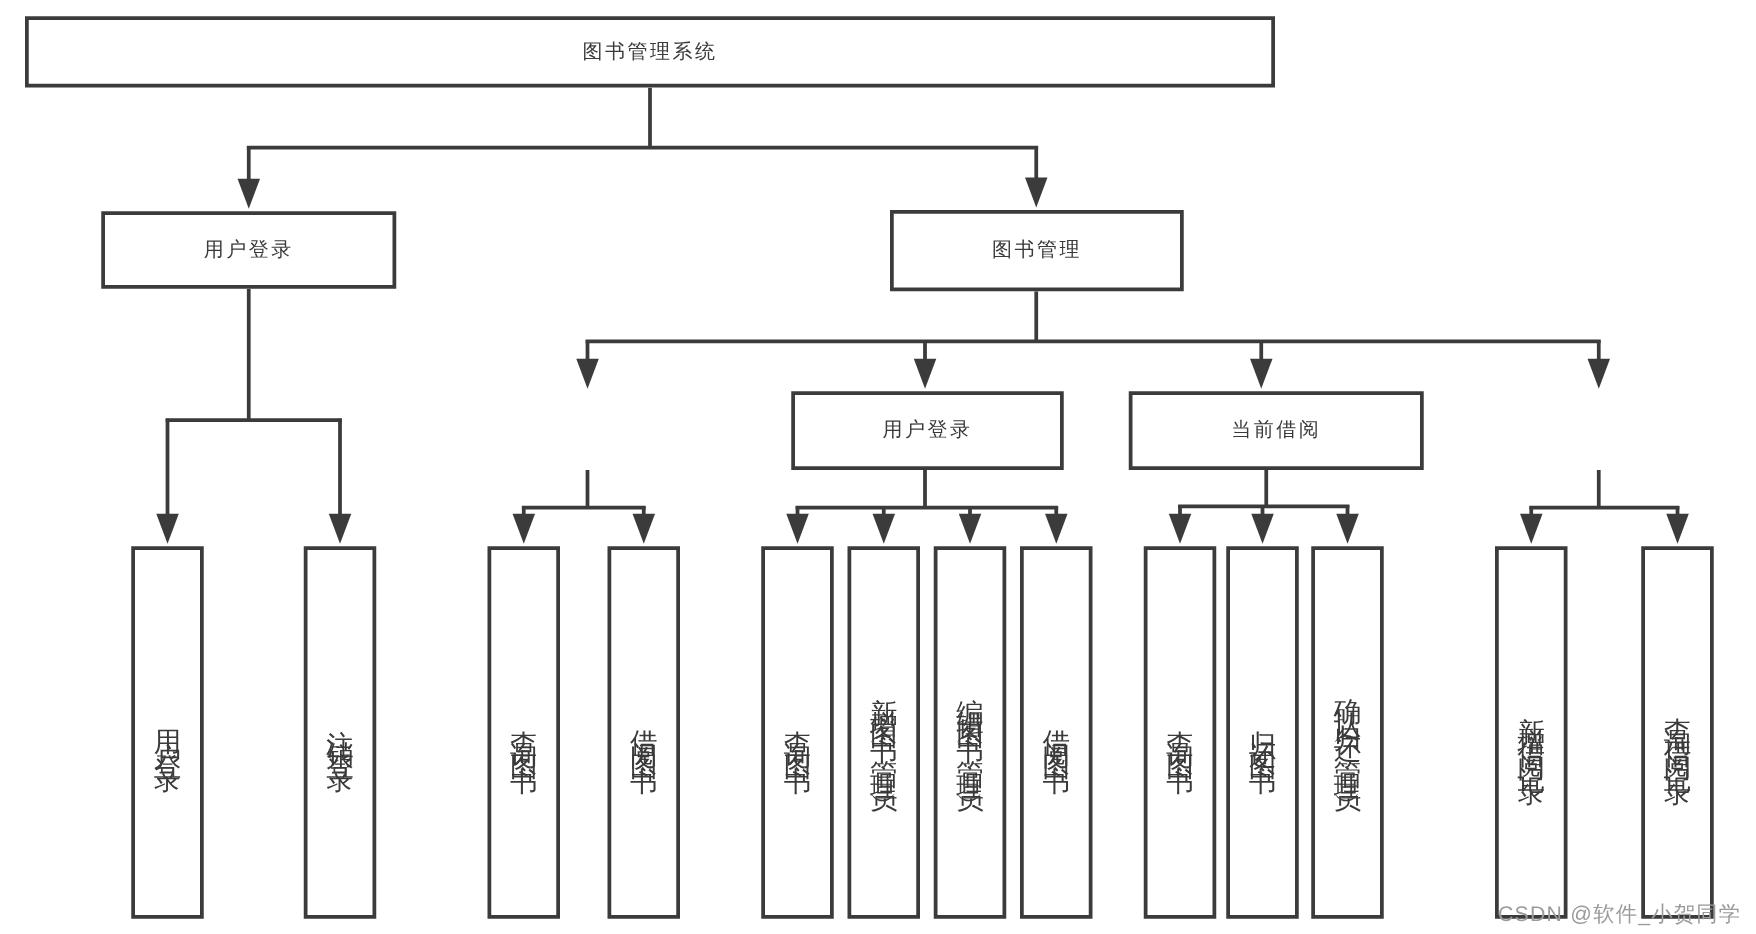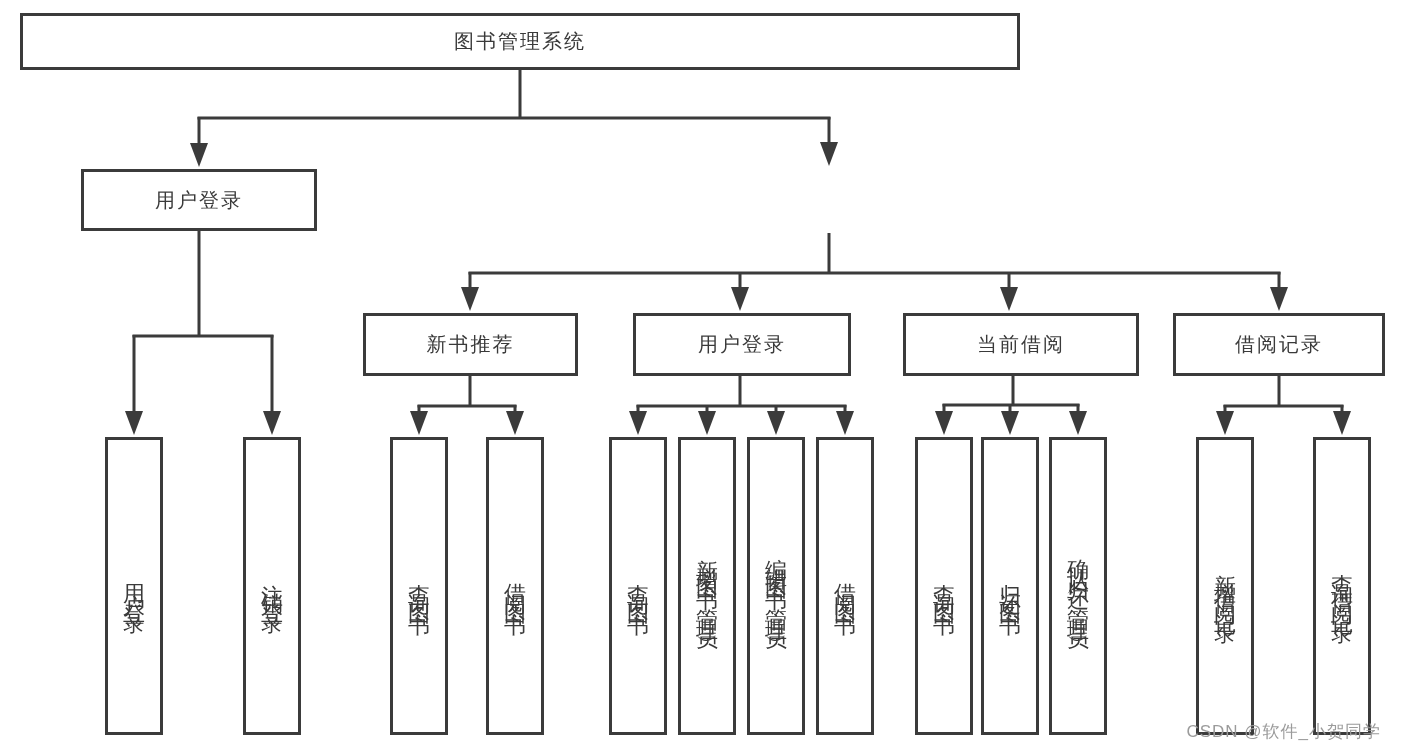--- a/index.html
+++ b/index.html
@@ -15,34 +15,34 @@
     position:absolute;
     box-sizing:border-box;
     border:3px solid #3b3b3b;
     background:#ffffff;
     display:flex;
     align-items:center;
     justify-content:center;
     color:#3a3a3a;
   }
   .node.h span{
-    font-size:20px;
+    font-size:16px;
     letter-spacing:2px;
     white-space:nowrap;
   }
   .node.v span{
     writing-mode:vertical-rl;
     text-orientation:mixed;
     font-size:22px;
     letter-spacing:10px;
     line-height:1;
   }
   #watermark{
     position:absolute;
-    right:24px;
+    right:12px;
     bottom:4px;
     font-size:17px;
     color:#9b9b9b;
     letter-spacing:1px;
     white-space:nowrap;
   }
 </style>
 </head>
 <body>
 
@@ -89,32 +89,29 @@
     </g>
   </svg>
 
   <div class="node h" style="left:20px;top:13px;width:1000px;height:57px">
     <span>图书管理系统</span>
   </div>
 
   <div class="node h" style="left:81px;top:169px;width:236px;height:62px">
     <span>用户登录</span>
   </div>
+  <div class="node h" style="left:712px;top:168px;width:235px;height:65px">
+    <span>图书管理</span>
+  </div>
 
-  <div class="node h" style="left:363px;top:313px;width:215px;height:63px">
-    <span>新书推荐</span>
-  </div>
   <div class="node h" style="left:633px;top:313px;width:218px;height:63px">
     <span>用户登录</span>
   </div>
   <div class="node h" style="left:903px;top:313px;width:236px;height:63px">
     <span>当前借阅</span>
-  </div>
-  <div class="node h" style="left:1173px;top:313px;width:212px;height:63px">
-    <span>借阅记录</span>
   </div>
 
   <div class="node v" style="left:105px;top:437px;width:58px;height:298px">
     <span>用户登录</span>
   </div>
   <div class="node v" style="left:243px;top:437px;width:58px;height:298px">
     <span>注销登录</span>
   </div>
   <div class="node v" style="left:390px;top:437px;width:58px;height:298px">
     <span>查询图书</span>

